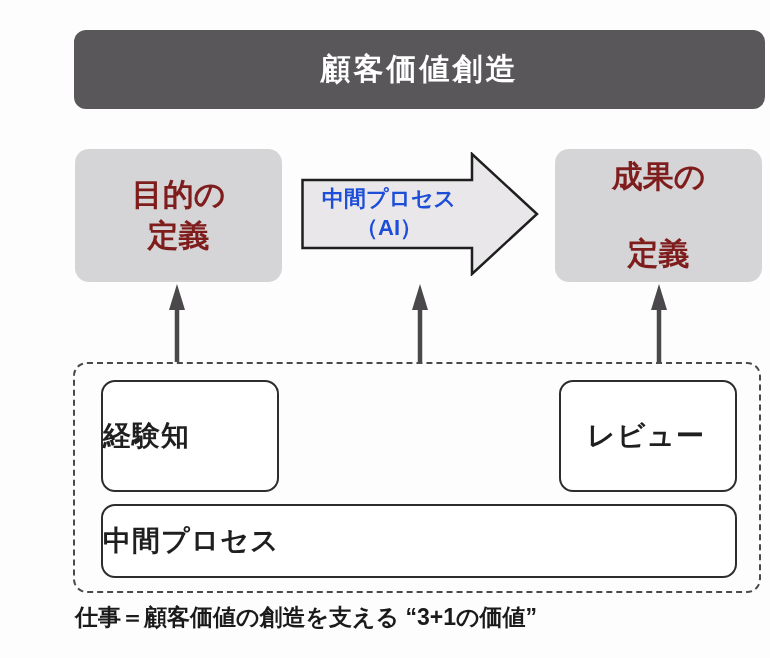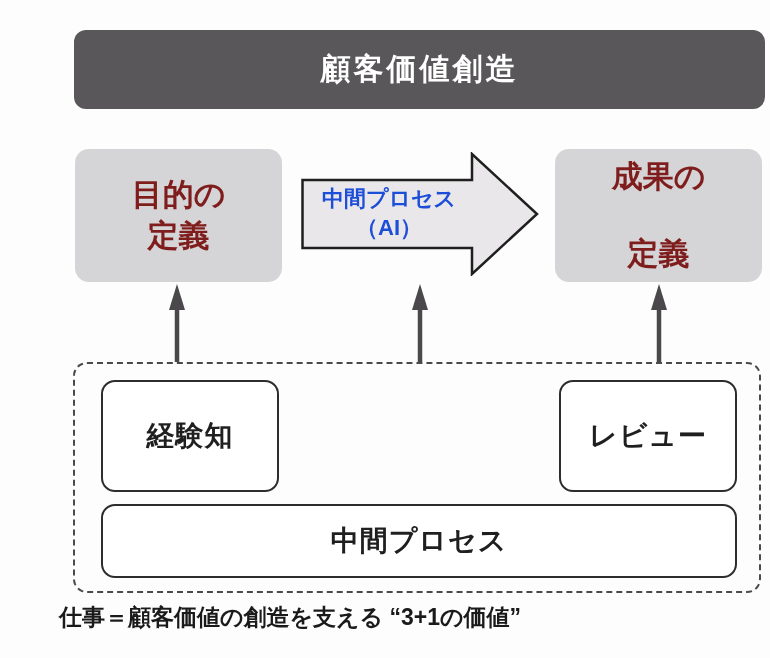--- a/index.html
+++ b/index.html
@@ -93,39 +93,39 @@
     left: 38px; top: 362px;
     width: 688px; height: 231px;
     border: 2px dashed #4a4a4a;
     border-radius: 14px;
   }
   .white-box {
     position: absolute;
     background: #ffffff;
     border: 2.5px solid #2d2d2d;
     border-radius: 14px;
-    display: flex; align-items: center; justify-content: center;
+    display: flex; align-items: center; justify-content: flex-start;
   }
   .white-box .label {
     font-size: 28px;
     font-weight: bold;
     color: #1f1f1f;
     letter-spacing: 1px;
     white-space: nowrap;
   }
   .item-box { top: 380px; width: 178px; height: 112px; }
   .item-box-1 { left: 66px; }
   .item-box-2 { left: 295px; }
-  .item-box-3 { left: 524px; }
+  .item-box-3 { left: 524px; padding-left: 26px; }
   .base-box { left: 66px; top: 504px; width: 636px; height: 74px; }
 
   
   .caption {
     position: absolute;
-    left: 24px; top: 602px;
+    left: 40px; top: 602px;
     font-size: 23px;
     font-weight: bold;
     color: #1a1a1a;
     white-space: nowrap;
   }
 </style>
 </head>
 <body>
 
 <div class="canvas">

